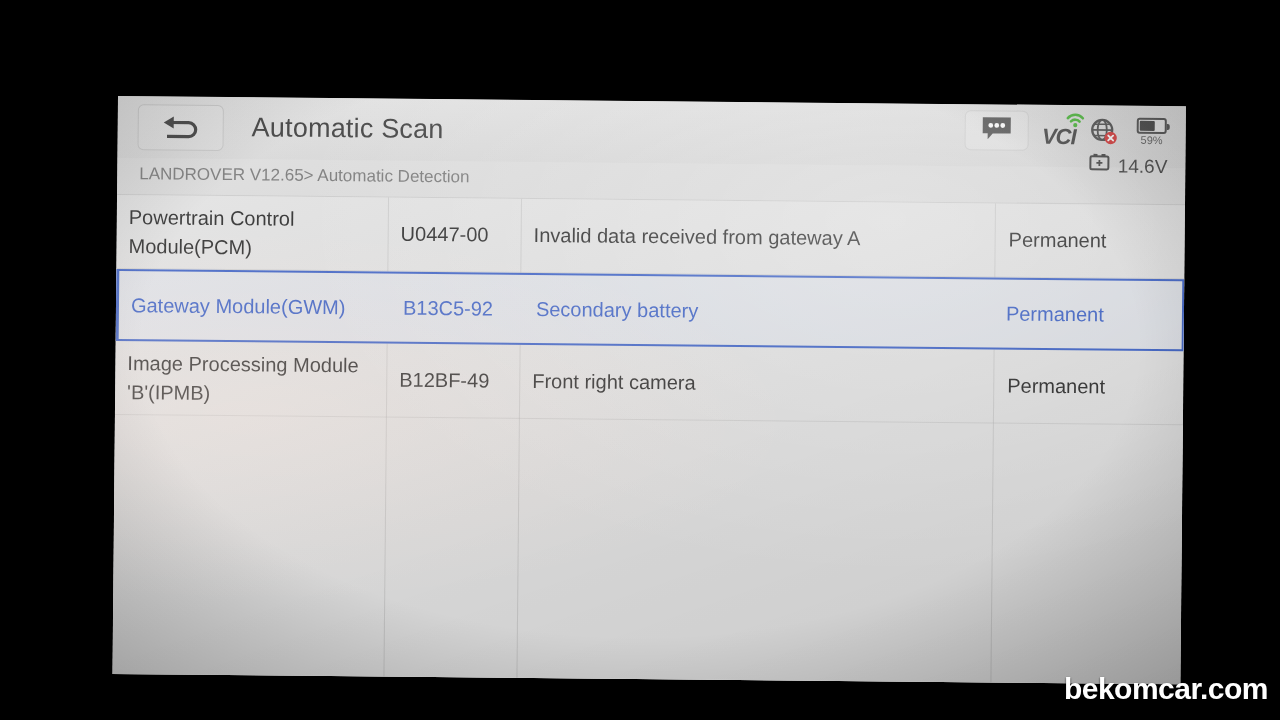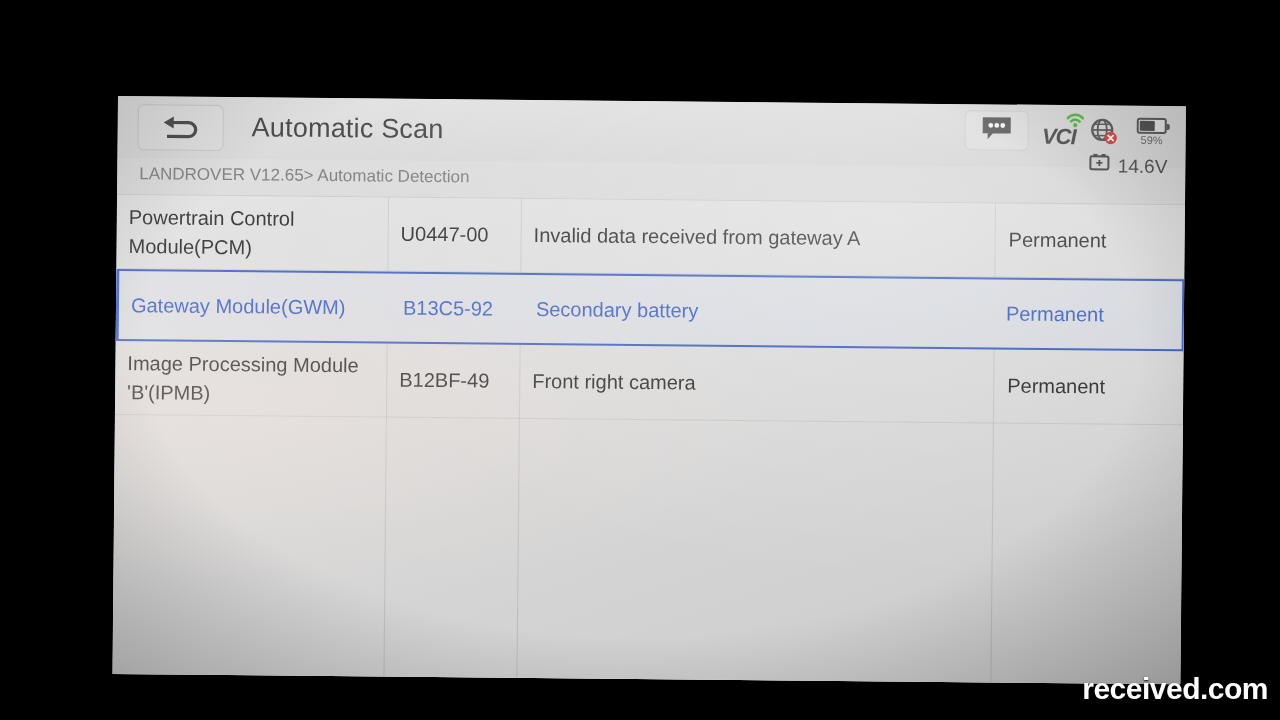--- a/index.html
+++ b/index.html
@@ -377,15 +377,15 @@
         <div class="cell c-status">Permanent</div>
       </div>
 
       <div class="filler"></div>
     </div>
 
   </div>
 
   <div class="vignette"></div>
 
-  <div class="watermark">received.com</div>
+  <div class="watermark">bekomcar.com</div>
 
 </div>
 
 </body></html>

